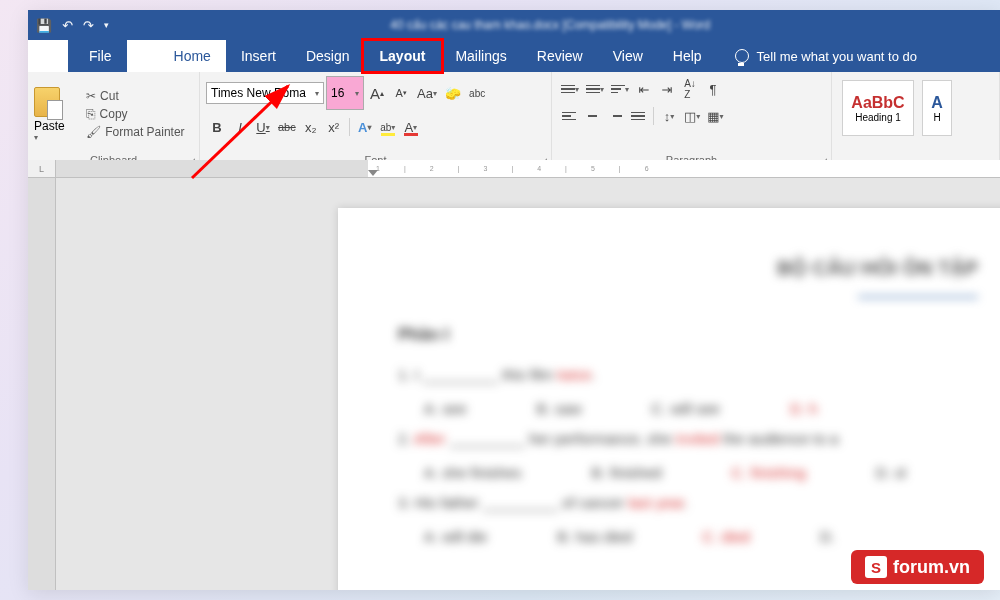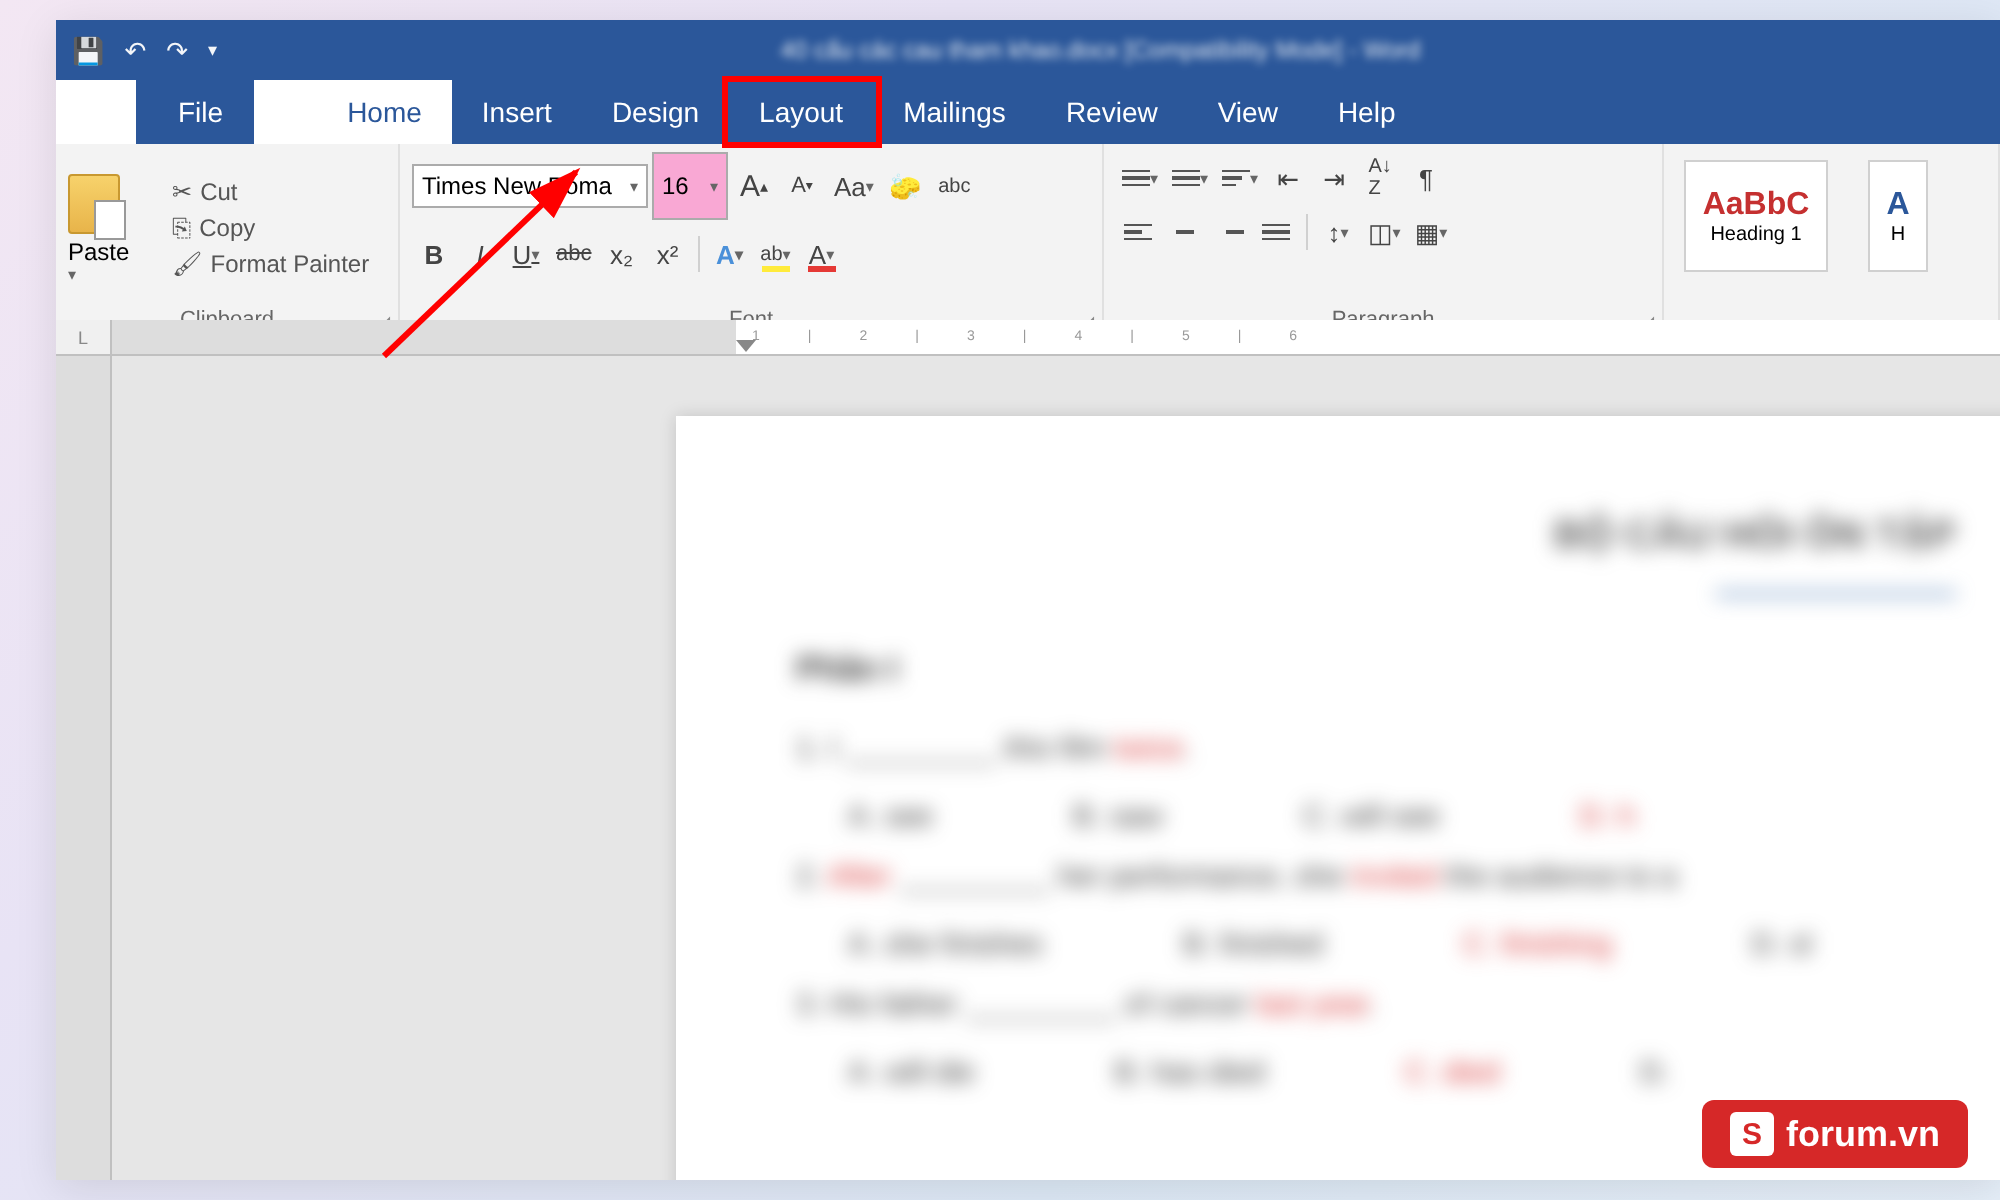--- a/index.html
+++ b/index.html
@@ -5,21 +5,21 @@
 * { margin: 0; padding: 0; box-sizing: border-box; font-family: "Segoe UI", Arial, sans-serif; }
 body { width: 1000px; height: 600px; overflow: hidden; position: relative; background: linear-gradient(135deg, #f3e7f3 0%, #e8e3f5 30%, #dce8f5 70%, #e5eef8 100%); }
 .outer-frame { position: absolute; top: 10px; left: 28px; right: 0; bottom: 10px; background: #fff; box-shadow: 0 4px 20px rgba(0,0,0,0.1); overflow: hidden; }
 .titlebar { background: #2b579a; height: 30px; display: flex; align-items: center; padding: 0 8px; color: #fff; }
 .qat { display: flex; align-items: center; gap: 10px; }
 .qat span { font-size: 13px; opacity: 0.95; }
 .title-center { flex: 1; text-align: center; font-size: 12px; filter: blur(2px); opacity: 0.85; }
 .menubar { background: #2b579a; height: 32px; display: flex; align-items: stretch; padding-left: 6px; margin-left: 40px; }
 .tab { color: #fff; font-size: 14px; padding: 0 15px; display: flex; align-items: center; cursor: pointer; position: relative; }
 .tab.active { background: #fff; color: #2b579a; padding-left: 47px; }
-.tab.highlight { position: relative; }
+.tab.highlight { position: relative; font-weight: bold; }
 .red-box { position: absolute; border: 3px solid #ff0000; top: -2px; bottom: -2px; left: -4px; right: -4px; pointer-events: none; }
 .tellme { display: flex; align-items: center; color: #fff; font-size: 13px; margin-left: 18px; gap: 8px; }
 .bulb { width: 14px; height: 14px; border: 1.5px solid #fff; border-radius: 50%; position: relative; }
 .bulb::after { content: ""; position: absolute; width: 6px; height: 3px; background: #fff; bottom: -4px; left: 2.5px; }
 .ribbon { background: #f3f3f3; border-bottom: 1px solid #d4d4d4; height: 98px; display: flex; }
 .group { border-right: 1px solid #e0e0e0; padding: 4px 6px 0 6px; display: flex; flex-direction: column; position: relative; }
 .group-body { flex: 1; display: flex; gap: 2px; }
 .group-label { text-align: center; font-size: 11px; color: #666; padding: 2px 0 3px 0; position: relative; }
 .dlg-launcher { position: absolute; right: 4px; bottom: 3px; font-size: 9px; color: #888; }
 .paste-col { display: flex; flex-direction: column; align-items: flex-start; justify-content: center; width: 42px; }
@@ -38,21 +38,21 @@
 .btn.italic { font-style: italic; }
 .btn.underline { text-decoration: underline; }
 .font-bottom { display: flex; gap: 1px; align-items: center; }
 .sep { width: 1px; height: 18px; background: #d0d0d0; margin: 0 3px; }
 .color-swatch { position: relative; }
 .color-bar { position: absolute; height: 3px; bottom: 1px; left: 3px; right: 3px; }
 .para-rows { display: flex; flex-direction: column; gap: 5px; }
 .para-row { display: flex; gap: 1px; align-items: center; }
 .lines-icon { display: inline-flex; flex-direction: column; gap: 2px; width: 14px; }
 .lines-icon span { height: 1.5px; background: #555; }
-.styles-box { display: flex; gap: 20px; padding: 4px; align-items: center; }
+.styles-box { display: flex; gap: 8px; padding: 4px; align-items: center; }
 .style-item { border: 1px solid #d0d0d0; background: #fff; width: 72px; height: 56px; display: flex; flex-direction: column; align-items: center; justify-content: center; font-size: 10px; }
 .style-preview { font-size: 16px; font-weight: bold; }
 .workspace { position: absolute; top: 160px; left: 28px; right: 0; bottom: 10px; background: #e6e6e6; overflow: hidden; }
 .ruler-h { position: absolute; top: 0; left: 28px; right: 0; height: 18px; background: #fff; border-bottom: 1px solid #c0c0c0; font-size: 8px; color: #888; display: flex; align-items: center; }
 .ruler-h .dark { width: 312px; height: 100%; background: #ddd; }
 .ruler-v { position: absolute; top: 18px; left: 0; width: 28px; bottom: 0; background: #ddd; border-right: 1px solid #c0c0c0; }
 .ruler-corner { position: absolute; top: 0; left: 0; width: 28px; height: 18px; background: #f0f0f0; border-right: 1px solid #c0c0c0; border-bottom: 1px solid #c0c0c0; font-size: 9px; display:flex; align-items:center; justify-content:center; color:#888;}
 .ruler-marks { position: absolute; left: 312px; top: 0; right: 0; height: 100%; background: #fff; display:flex; align-items:center; font-size:8px; color:#777; gap:24px; padding-left:8px;}
 .page { position: absolute; top: 48px; left: 310px; width: 700px; height: 500px; background: #fff; box-shadow: 0 0 8px rgba(0,0,0,0.15); padding: 40px 60px; }
 .page-content { filter: blur(5px); font-size: 15px; color: #333; line-height: 2; }
@@ -90,20 +90,24 @@
     <div class="tab">Insert</div>
     <div class="tab">Design</div>
     <div class="tab highlight">
       <span>Layout</span>
       <div class="red-box"></div>
     </div>
     <div class="tab">Mailings</div>
     <div class="tab">Review</div>
     <div class="tab">View</div>
     <div class="tab">Help</div>
+    <div class="tellme">
+      <span class="bulb"></span>
+      <span>Tell me what you want to do</span>
+    </div>
   </div>
 
   <div class="ribbon">
 
     <div class="group" style="width:172px;">
       <div class="group-body">
         <div class="paste-col">
           <div class="paste-icon"></div>
           <div class="paste-label">Paste</div>
           <div style="font-size:8px;color:#666;">▾</div>

